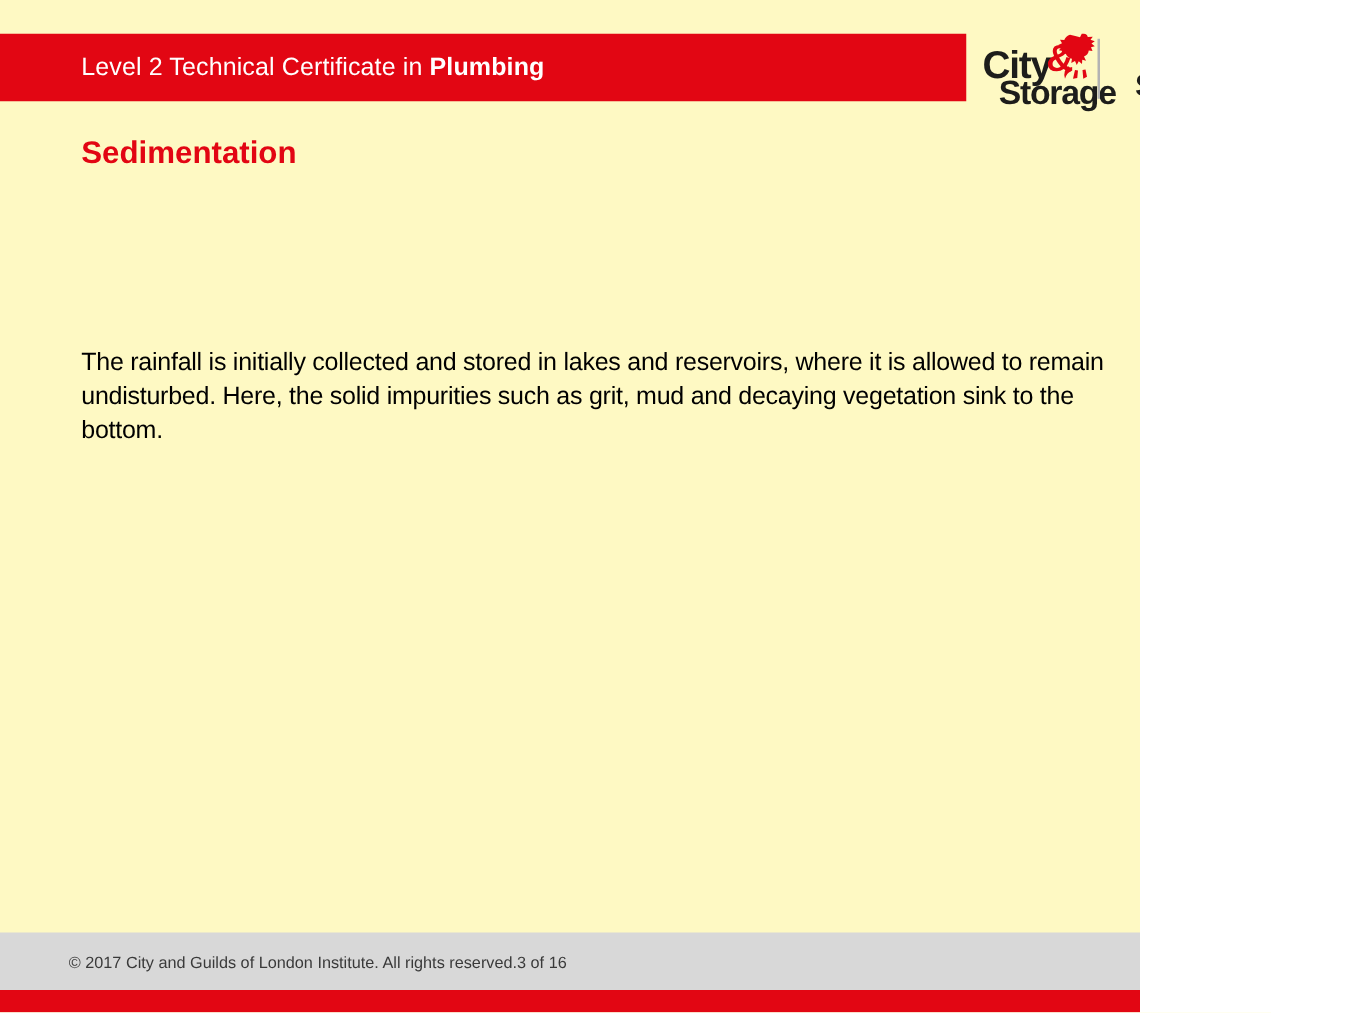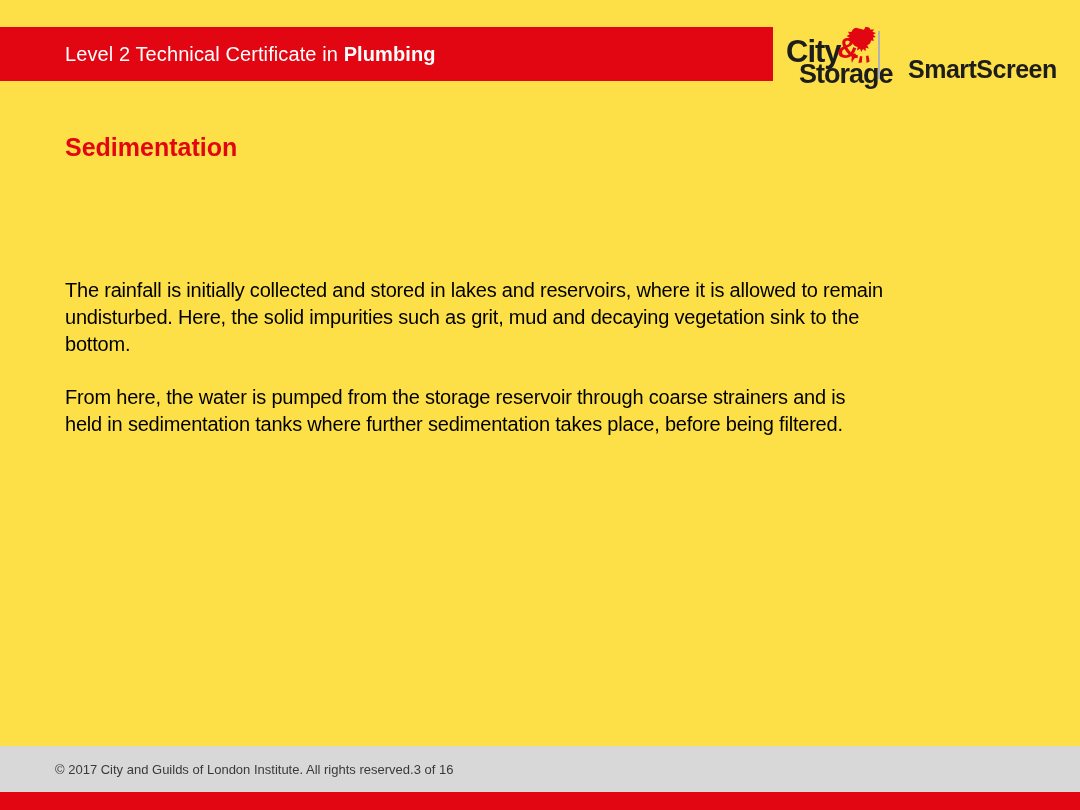--- a/index.html
+++ b/index.html
@@ -6,23 +6,23 @@
     --brand-red:#e20613;
     --logo-dark:#1d1d1b;
     --footer-gray:#d8d8d8;
     --footer-text:#3a3a3a;
   }
   *{margin:0;padding:0;box-sizing:border-box;}
   html,body{background:#ffffff;}
   body{font-family:"Liberation Sans", sans-serif;}
   .page{
     position:relative;
-    width:1080px;
+    width:912px;
     height:810px;
-    background:#fde047;
+    background:#fef9c3;
     overflow:hidden;
     text-decoration:underline;
   }
   
   .top-bar{
     position:absolute;
     top:27px; left:0;
     width:773px; height:54px;
     background:var(--brand-red);
     display:flex;
@@ -44,21 +44,20 @@
     position:absolute;left:878px;top:31px;width:2px;height:48px;background:#b3b3b3;
   }
   .logo .smartscreen{left:894px;top:55px;font-size:25px;letter-spacing:-.5px;margin-left:14px;}
   
   .slide-title{
     position:absolute;
     left:65px; top:108px;
     font-size:25px;
     font-weight:bold;
     color:var(--brand-red);
-    margin-top:25px;
   }
   .content{
     position:absolute;
     left:65px; top:264px;
     width:960px;
     font-size:20px;
     line-height:27px;
     color:#000000;
     letter-spacing:-.2px;
   }
@@ -107,22 +106,20 @@
     <div class="divider"></div>
     <span class="smartscreen">SmartScreen</span>
   </div>
 
   <h1 class="slide-title">Sedimentation</h1>
 
   <div class="content">
     <p>The rainfall is initially collected and stored in lakes and reservoirs, where it is allowed to remain
 undisturbed. Here, the solid impurities such as grit, mud and decaying vegetation sink to the
 bottom.</p>
-    <p>From here, the water is pumped from the storage reservoir through coarse strainers and is
-held in sedimentation tanks where further sedimentation takes place, before being filtered.</p>
   </div>
 
   <div class="footer-bar">
     <span>© 2017 City and Guilds of London Institute. All rights reserved.</span>
     <span>3 of 16</span>
   </div>
   <div class="bottom-bar"></div>
 
 </div>
 

